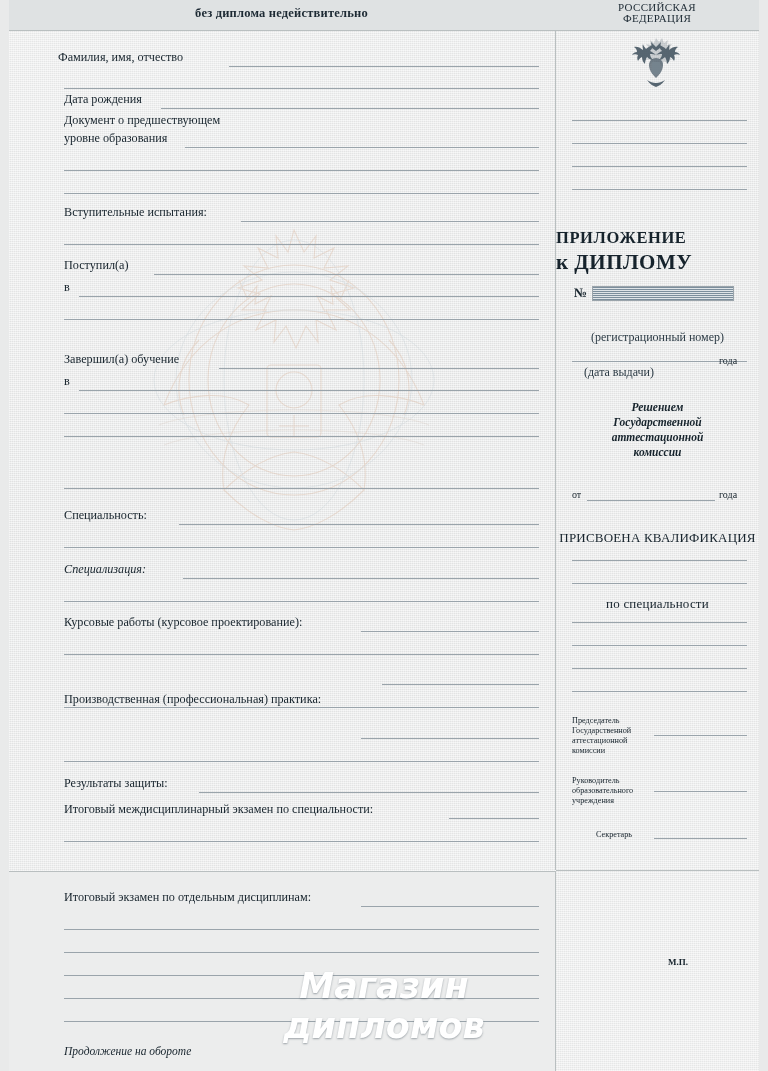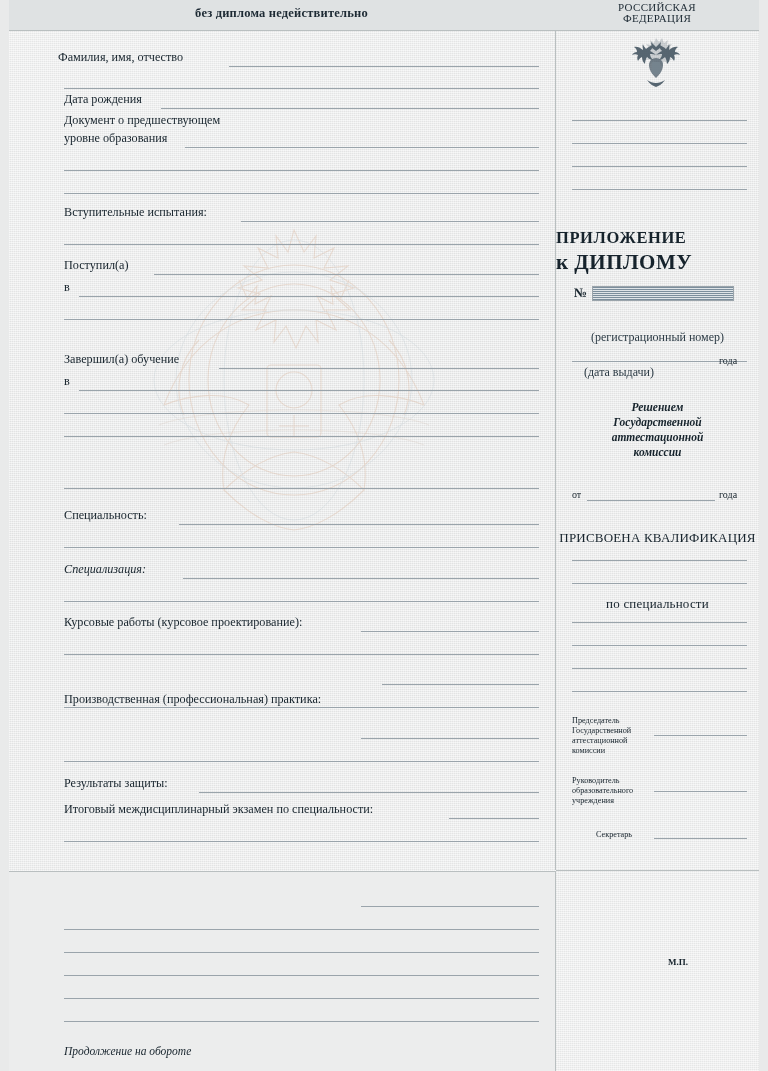--- a/index.html
+++ b/index.html
@@ -328,20 +328,21 @@
     <div class="rule" style="left:55px; top:761px; width:475px;"></div>
 
     <div class="field" style="left:55px; top:776px;">Результаты защиты:</div>
     <div class="rule" style="left:190px; top:792px; width:340px;"></div>
 
     <div class="field" style="left:55px; top:802px;">Итоговый междисциплинарный экзамен по специальности:</div>
     <div class="rule" style="left:440px; top:818px; width:90px;"></div>
     <div class="rule" style="left:55px; top:841px; width:475px;"></div>
 
     <div class="left-lower"></div>
+    <div class="field" style="left:55px; top:890px;">Итоговый экзамен по отдельным дисциплинам:</div>
     <div class="rule" style="left:352px; top:906px; width:178px;"></div>
     <div class="rule" style="left:55px; top:929px; width:475px;"></div>
     <div class="rule" style="left:55px; top:952px; width:475px;"></div>
     <div class="rule" style="left:55px; top:975px; width:475px;"></div>
     <div class="rule" style="left:55px; top:998px; width:475px;"></div>
     <div class="rule" style="left:55px; top:1021px; width:475px;"></div>
 
     <div class="footer-note">Продолжение на обороте</div>
 
     <div class="right-col"></div>
@@ -399,14 +400,18 @@
     </div>
     <div class="rule" style="left:645px; top:791px; width:93px;"></div>
 
     <div class="sig-label" style="left:563px; top:830px;margin-left:24px;">
       <span>Секретарь</span>
     </div>
     <div class="rule" style="left:645px; top:838px; width:93px;"></div>
 
     <div class="mp" style="left:659px; top:957px;">М.П.</div>
 
+    <div class="shop-wm">
+      <span class="l1">Магазин</span>
+      <span class="l2">дипломов</span>
+    </div>
   </div>
 </div>
 
 </body></html>

